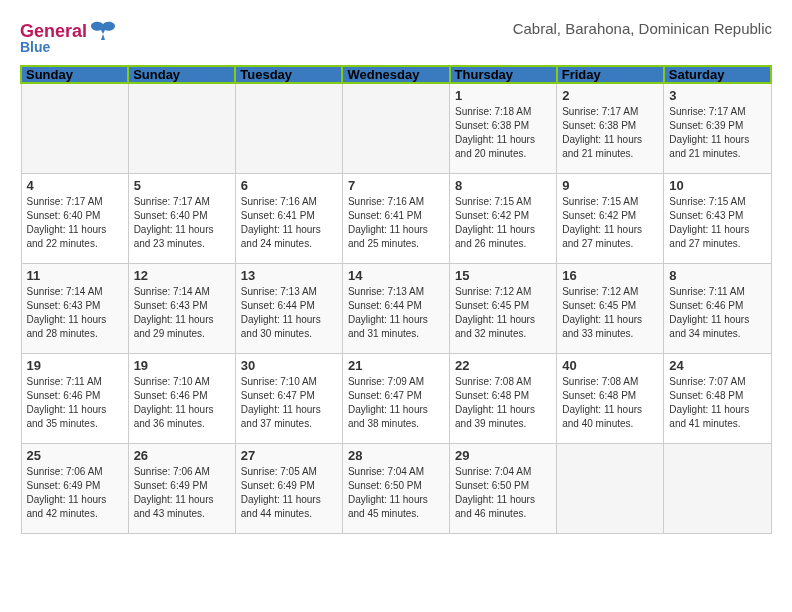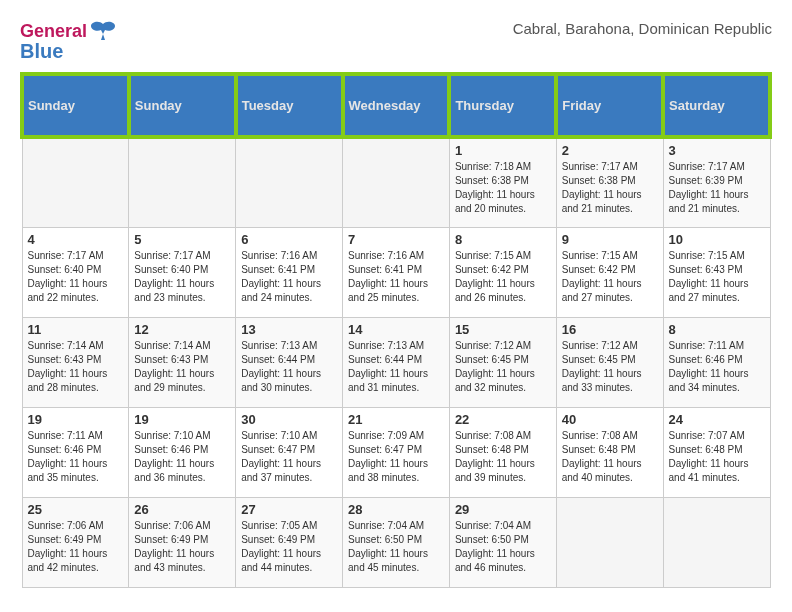--- a/index.html
+++ b/index.html
@@ -33,26 +33,26 @@
       font-size: 15px;
       color: #555;
     }
     table {
       width: 100%;
       border-collapse: collapse;
       table-layout: fixed;
     }
     thead tr th {
       background-color: #3a7abf;
-      color: #e5e5e5;
+      color: #000000;
       font-size: 13px;
       font-weight: bold;
-      padding: 22px 4px;
+      padding: 0 4px;
       text-align: left;
-      border: 4px solid #84cc16;
+      border: 2px solid #84cc16;
     }
     tbody tr td {
       border: 1px solid #ccc;
       vertical-align: top;
       padding: 4px 5px;
       font-size: 11px;
       color: #333;
       height: 90px;
       background: #fff;
     }
@@ -80,21 +80,21 @@
 <div class="header-section">
   <div class="logo">
     <div style="display:flex; flex-direction:column; align-items:flex-start; line-height:1.1">
       <div style="display:flex; align-items:center; gap:2px;">
         <span style="font-size:18px; font-weight:bold; color:#be185d;">General</span>
         <svg width="28" height="24" viewBox="0 0 28 24">
           <path d="M14 4 C18 0, 26 2, 26 6 C26 10, 20 12, 16 10 L14 14 L12 10 C8 12, 2 10, 2 6 C2 2, 10 0, 14 4Z" fill="#3a7abf"></path>
           <path d="M14 14 L12 20 L16 20 Z" fill="#3a7abf"></path>
         </svg>
       </div>
-      <span style="font-size:20px; font-weight:bold; color:#3a7abf; margin-top:-4px;">Blue</span>
+      <span style="font-size:14px; font-weight:bold; color:#3a7abf; margin-top:-4px;">Blue</span>
     </div>
   </div>
   <div class="title-section">
     <div class="calendar-subtitle">Cabral, Barahona, Dominican Republic</div>
   </div>
 </div>
 
 <table>
   <thead>
     <tr>

